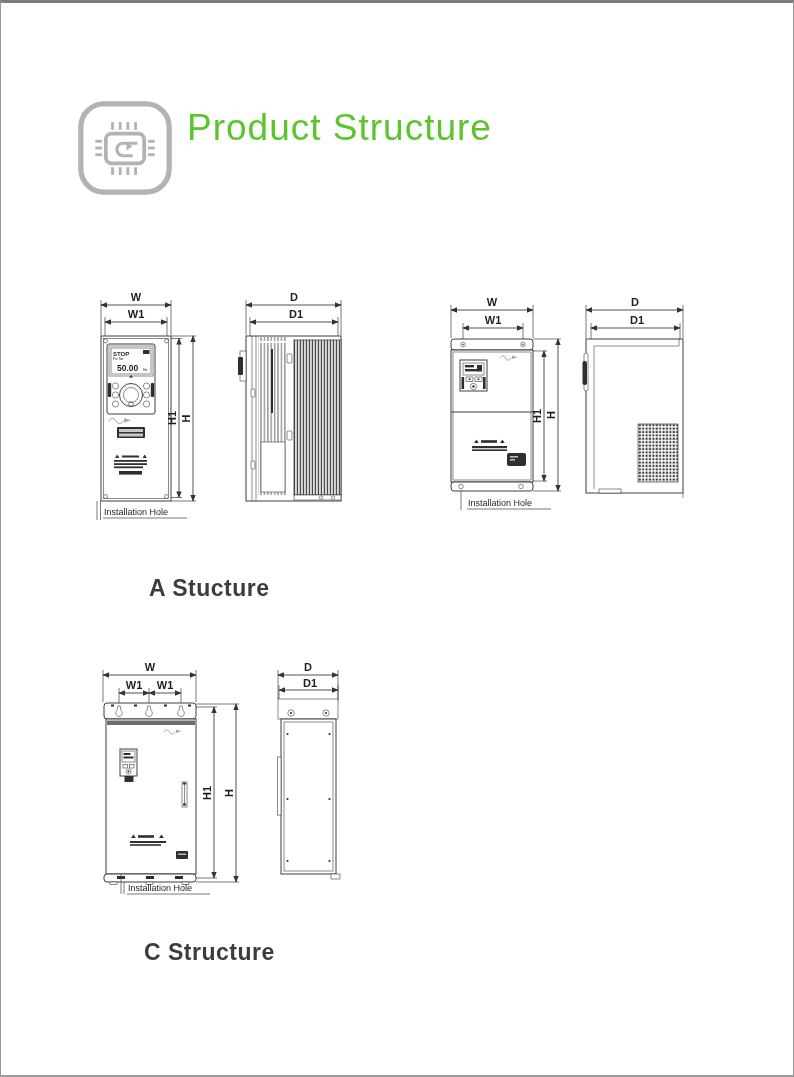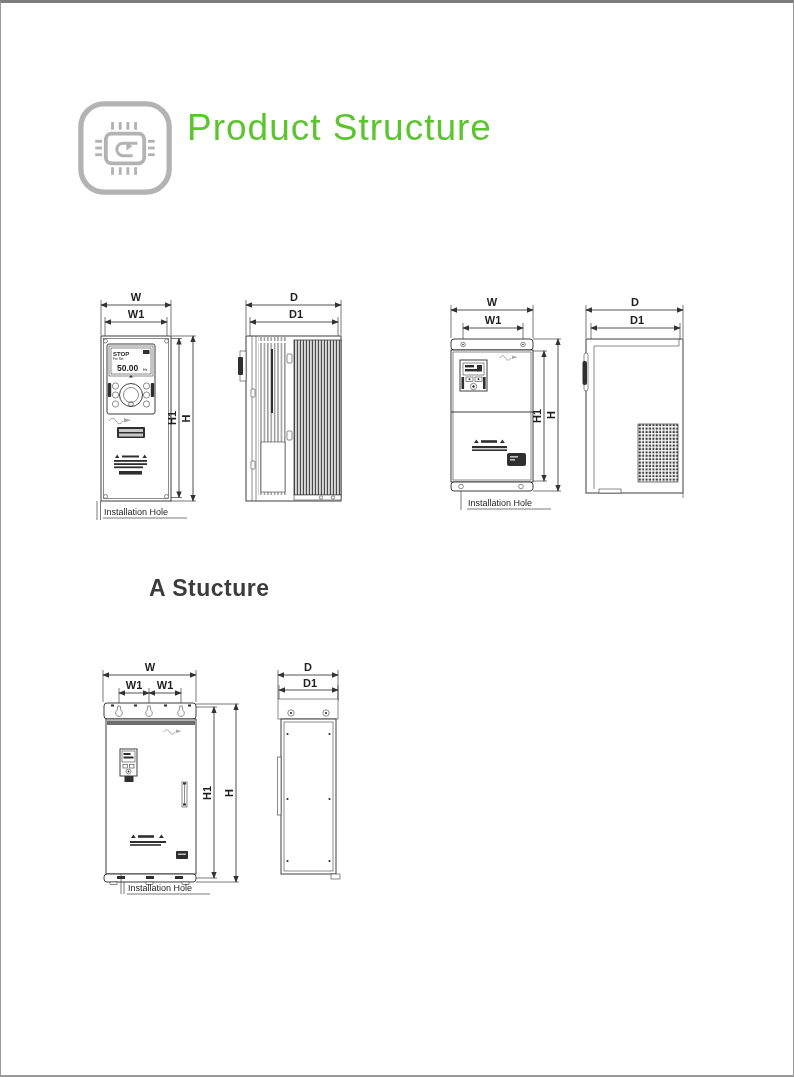--- a/index.html
+++ b/index.html
@@ -438,14 +438,15 @@
       <circle class="dk" cx="201.5" cy="200" r="1.1"></circle>
         <circle class="dk" cx="243.5" cy="200" r="1.1"></circle>
 
       <rect class="lnt wh" x="191.5" y="96" width="3.5" height="58"></rect>
 
       <rect class="lnt wh" x="245" y="213" width="9" height="5"></rect>
     </g>
   </svg>
 
   <div class="struct-label" style="left:148px;top:547px;margin-top:25px;">A Stucture</div>
+  <div class="struct-label" style="left:143px;top:936px;">C Structure</div>
 
 </div>
 
 </body></html>

